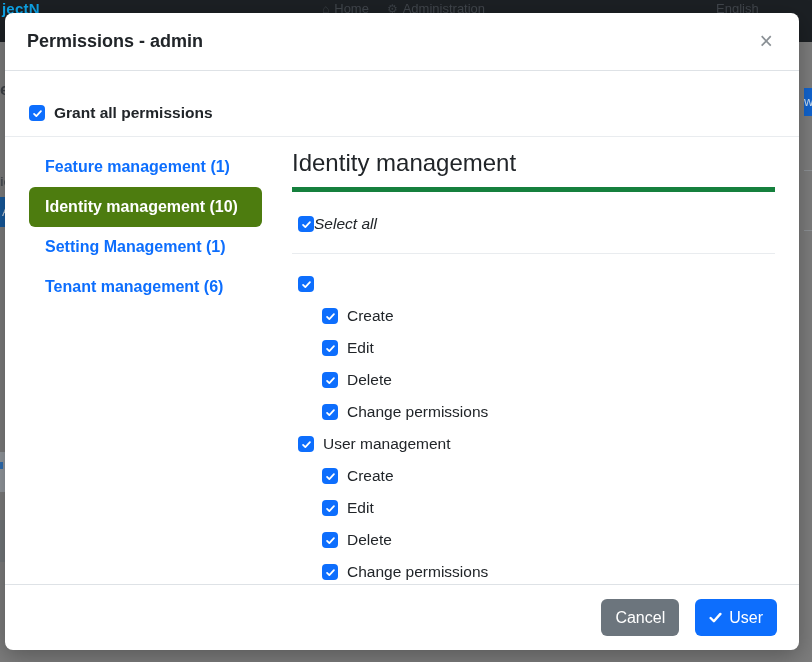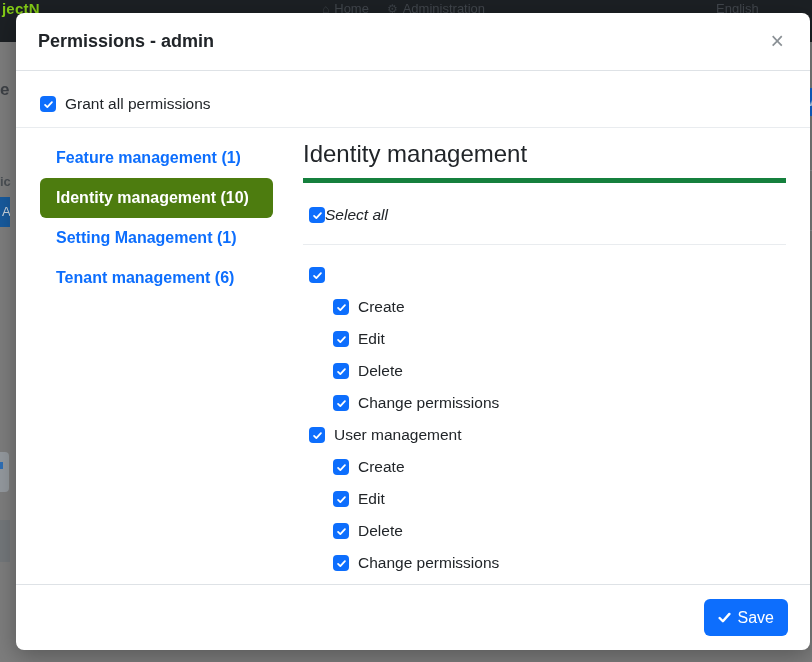--- a/index.html
+++ b/index.html
@@ -10,57 +10,57 @@
     font-family: "Liberation Sans", "DejaVu Sans", sans-serif;
     overflow: hidden;
     color: #212529;
   }
 
   
   .navbar {
     position:absolute; top:0; left:0; width:812px; height:42px;
     background:#1c2024; z-index:1;
   }
-  .nav-logo { position:absolute; left:2px; top:0; color:#84cc16; font-size:15px; font-weight:700; letter-spacing:.2px; }
+  .nav-logo { position:absolute; left:2px; top:0; color:#0ea5e9; font-size:15px; font-weight:700; letter-spacing:.2px; }
   .nav-items { position:absolute; left:322px; top:1px; display:flex; gap:18px; }
   .nav-item { display:flex; align-items:center; gap:5px; color:#41464c; font-size:13px; }
   .nav-item .ic { font-size:12px; color:#3b4046; }
   .nav-lang { position:absolute; left:716px; top:1px; color:#41464c; font-size:13px; }
 
   .frag { position:absolute; z-index:1; overflow:hidden; }
   .frag-heading { left:0; top:80px; width:10px; color:#3e4247; font-weight:700; font-size:17px; }
   .frag-text { left:0; top:174px; width:21px; color:#4a4f54; font-size:13px; font-weight:700; }
   .frag-actions { left:0; top:197px; width:10px; height:30px; background:#175a9d; color:#c9d3dc; font-size:13px; line-height:30px; padding-left:2px; }
   .frag-box { left:0; top:452px; width:9px; height:40px; background:#94999e; border-radius:0 4px 4px 0; }
   .frag-dot { left:0; top:462px; width:3px; height:7px; background:#2f6fb5; }
   .frag-dark { left:0; top:520px; width:10px; height:42px; background:#73777a; }
   .frag-newbtn { left:804px; top:88px; width:8px; height:28px; background:#1164cf; color:#cfe0f2; font-size:13px; line-height:28px; }
   .frag-rline1 { left:804px; top:170px; width:8px; height:1px; background:#8e9296; }
   .frag-rline2 { left:804px; top:230px; width:8px; height:1px; background:#8e9296; }
 
   
   .modal {
-    position:absolute; left:16px; top:13px; width:794px; height:637px;
+    position:absolute; left:5px; top:13px; width:794px; height:637px;
     background:#fff; border-radius:8px; z-index:5;
     box-shadow:0 6px 24px rgba(0,0,0,.3);
     display:flex; flex-direction:column; overflow:hidden;
   }
   .m-header {
     flex:none; height:58px; padding:0 22px;
     display:flex; align-items:center; justify-content:space-between;
     border-bottom:1px solid #dee2e6;
   }
   .m-title { font-size:18px; font-weight:700; color:#212529; }
   .m-close {
     background:none; border:none; font-size:23px; line-height:1;
     color:#8a9095; cursor:pointer; padding:2px 4px; font-family:inherit;
   }
   .m-body { flex:1; padding:0 24px; overflow:hidden; }
 
-  .grant-row { display:flex; align-items:center; gap:9px; margin-top:23px; height:20px; }
+  .grant-row { display:flex; align-items:center; gap:9px; margin-top:32px; height:20px;font-weight:bold; }
   .full-hr { border:none; border-top:1px solid #e9ecef; margin:13px -24px 0; }
 
   .cols { display:flex; margin-top:10px; }
   .tabs { width:233px; flex:none; display:flex; flex-direction:column; }
   .tab {
     height:40px; display:flex; align-items:center; padding:0 16px;
     border-radius:6px; color:#0d6efd; font-weight:700; font-size:16px; cursor:pointer;
     white-space:nowrap;
   }
   .tab.active { background:#4d7c0f; color:#fff; }
@@ -239,22 +239,23 @@
                 </svg>
               </span>
               <span class="cb-label">Change permissions</span>
             </div>
           </div>
       </div>
     </div>
   </div>
 
   <div class="m-footer">
+    <button class="btn btn-cancel">Cancel</button>
     <button class="btn btn-save">
       <span class="save-check">
           <svg width="13" height="13" viewBox="0 0 16 16">
             <path d="M2 8.6 L6 12.6 L14 3.6" stroke="#fff" stroke-width="3" fill="none" stroke-linecap="round" stroke-linejoin="round"></path>
           </svg>
         </span>
-      <span>Save</span>
+      <span>User</span>
     </button>
   </div>
 </div>
 
 </body></html>

